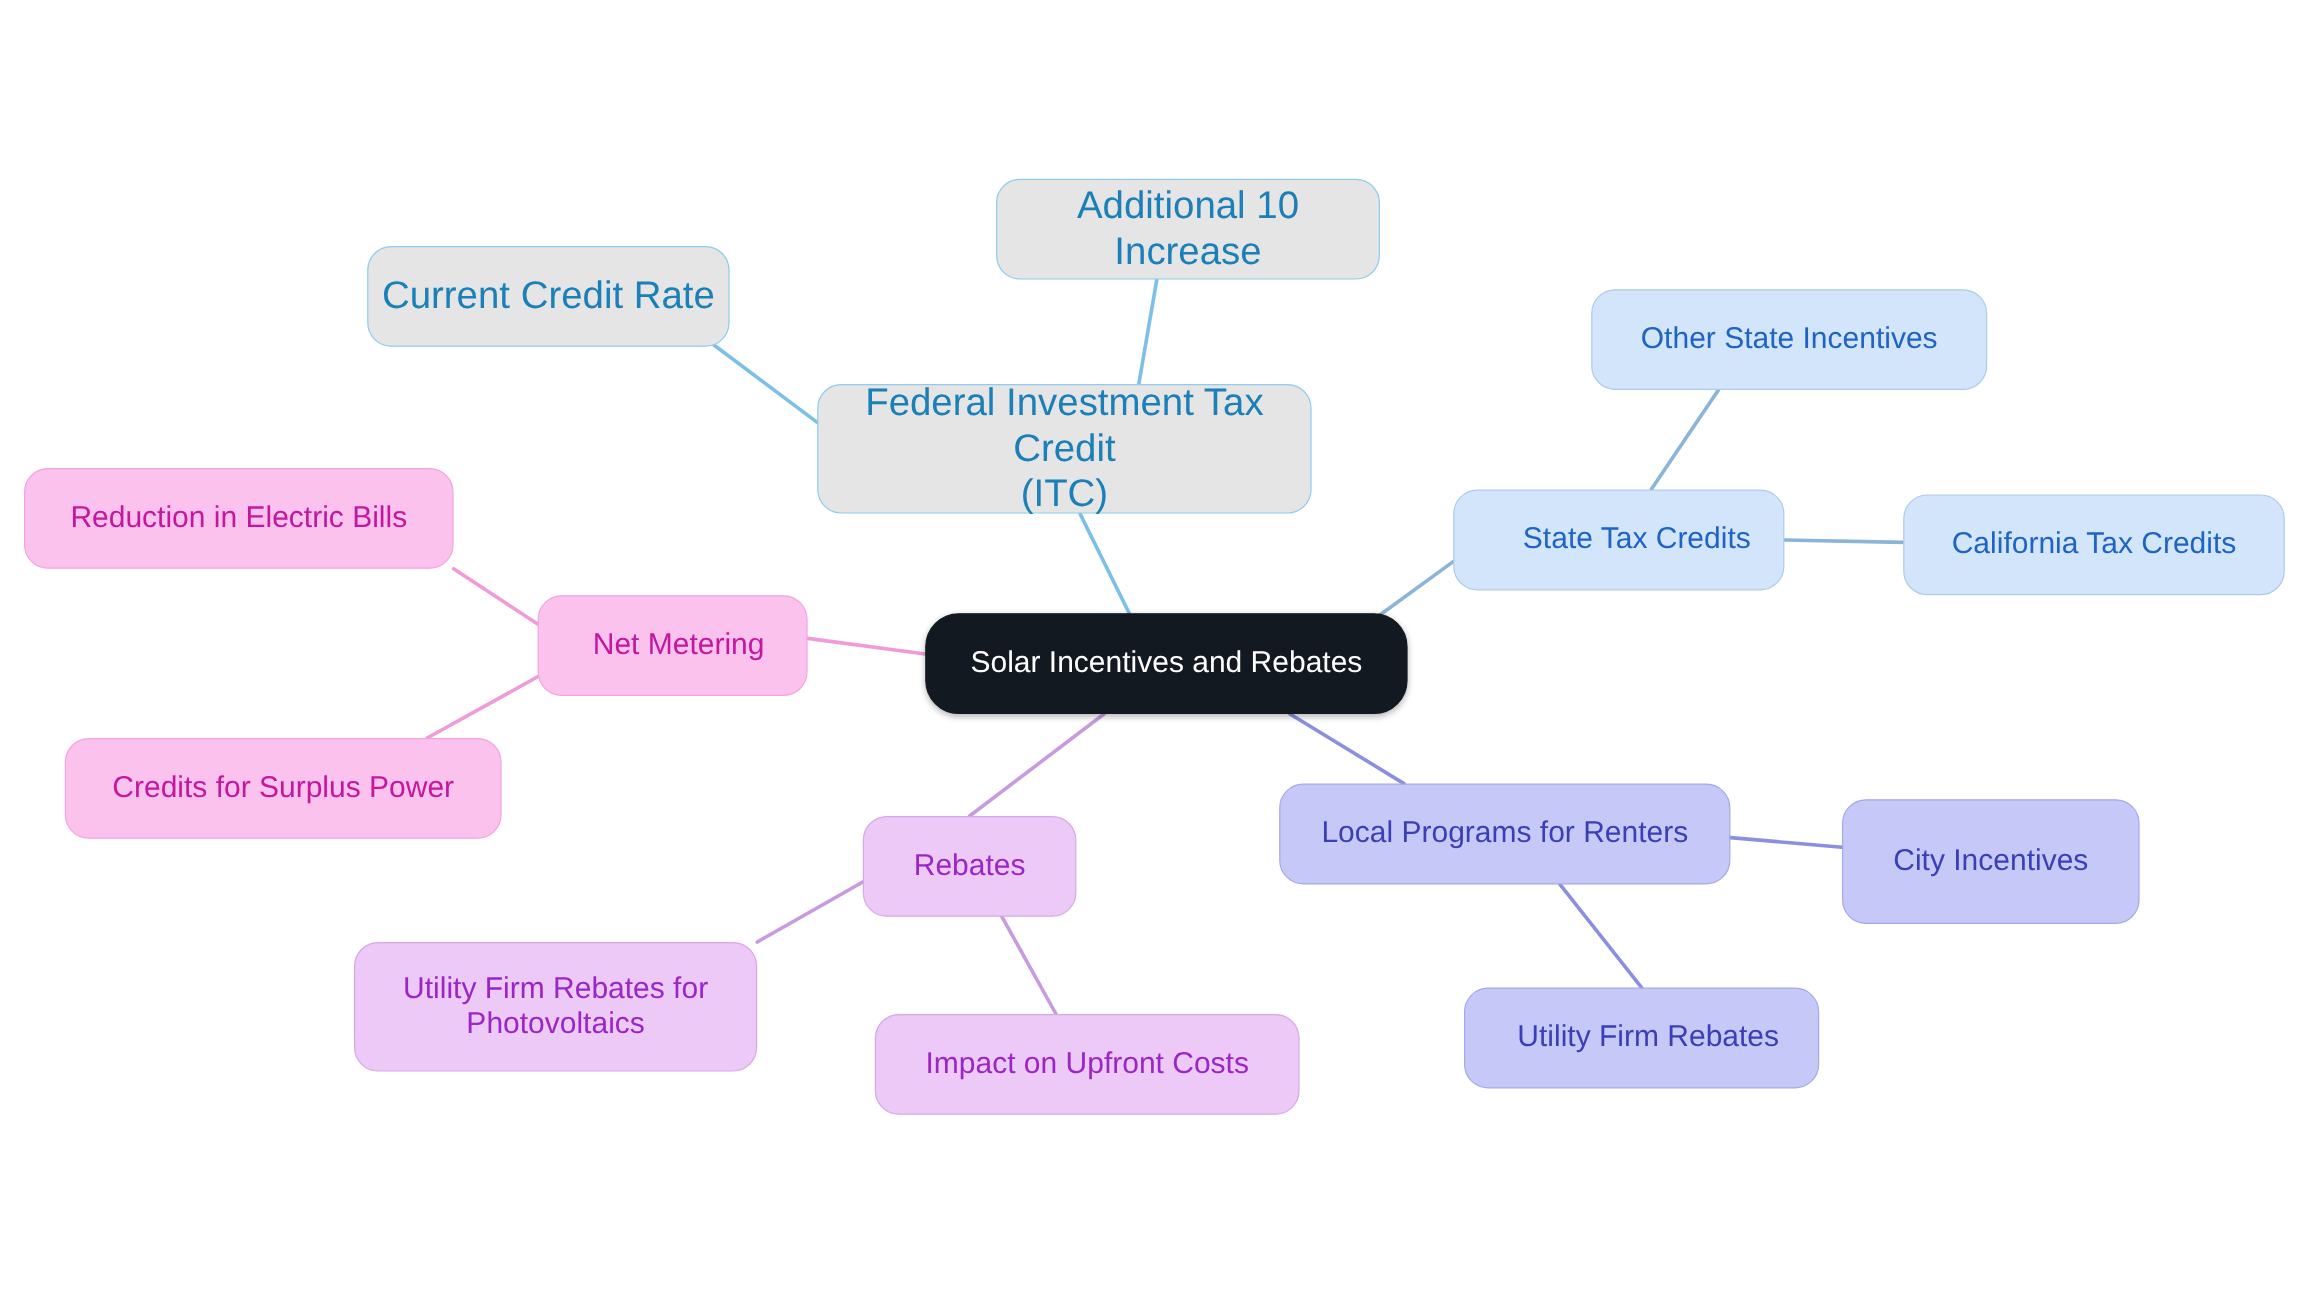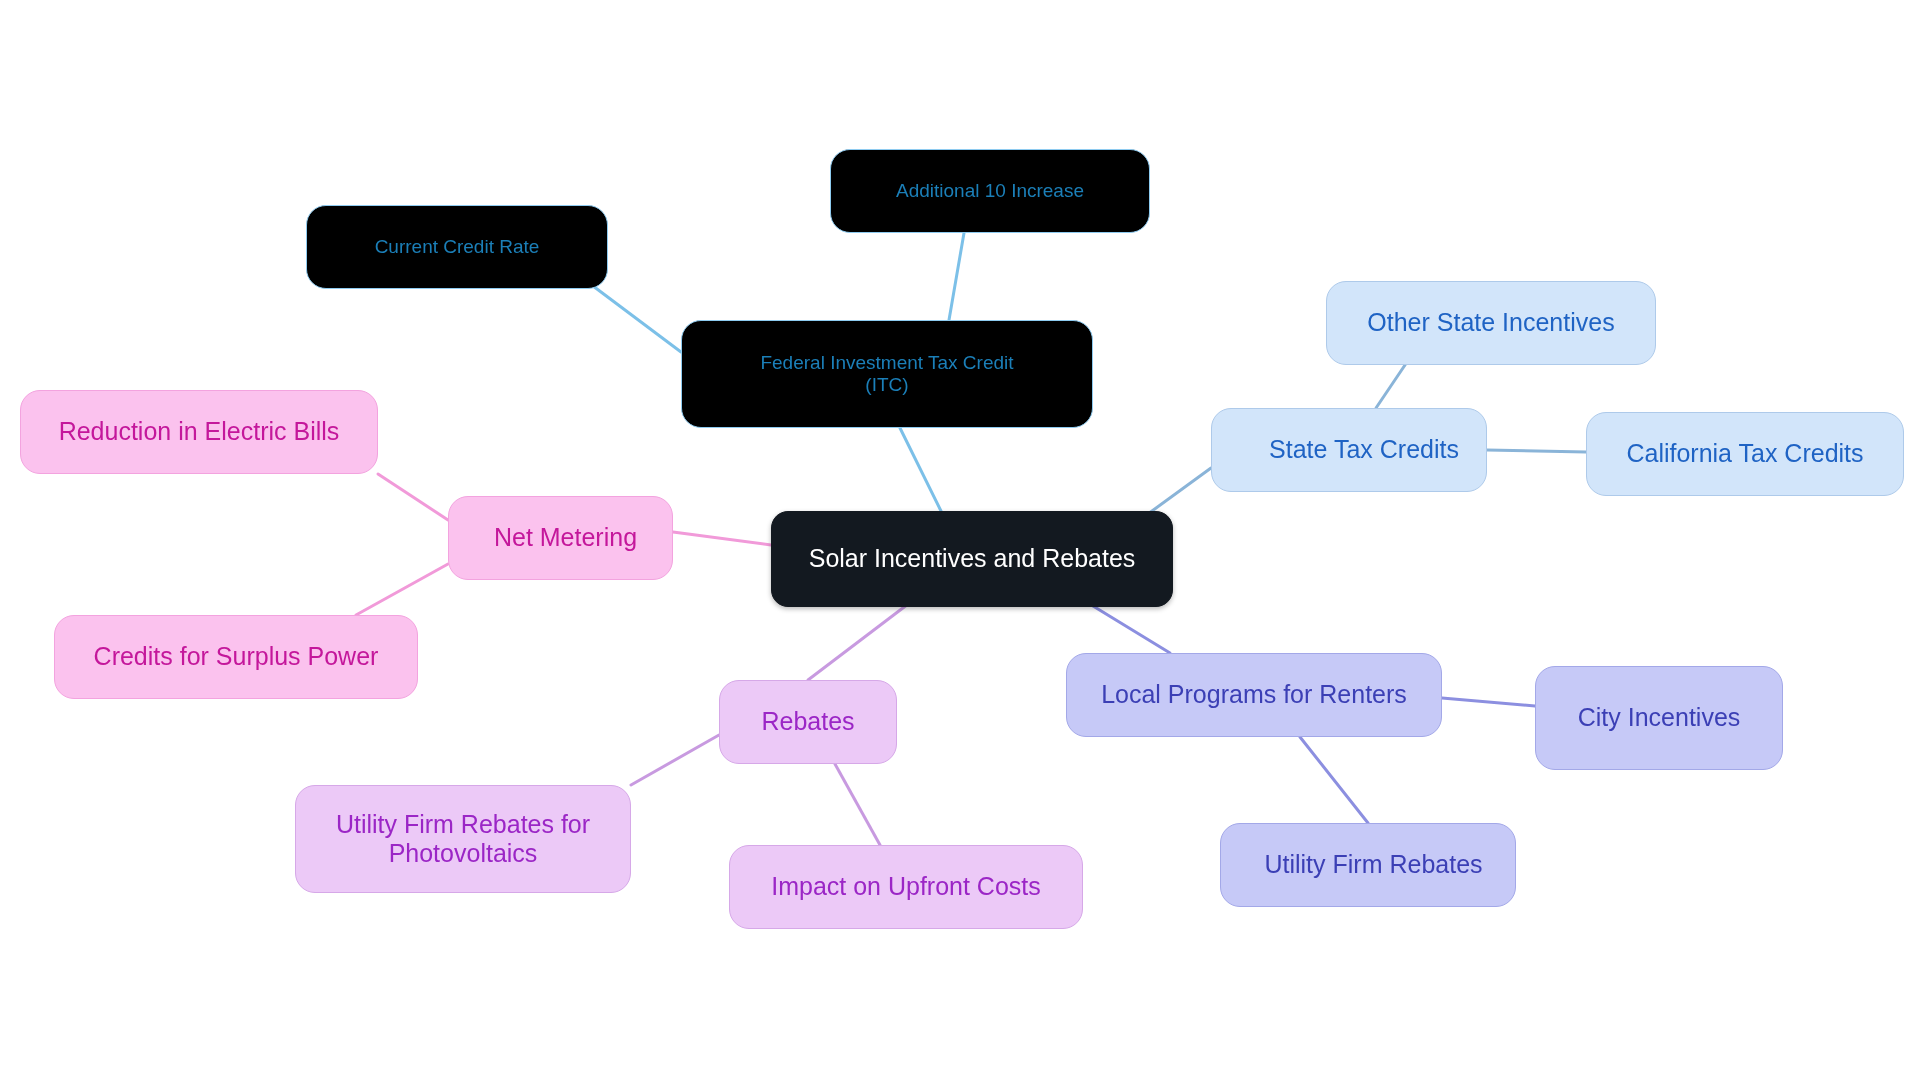--- a/index.html
+++ b/index.html
@@ -43,24 +43,24 @@
   }
   .node.root {
     background: #131920;
     border-color: #131920;
     color: #ffffff;
     font-size: 25px;
     border-radius: 28px;
     box-shadow: 0 2px 5px rgba(0,0,0,0.28);
   }
   .node.blue-a {
-    background: #000000;
+    background: #e5e5e5;
     border-color: #8ecbf0;
     color: #1b7fb8;
-    font-size: 19px;
+    font-size: 32px;
     text-align: center;
   }
   .node.blue-b {
     background: #d2e5fa;
     border-color: #aecaea;
     color: #1f63c4;
     font-size: 25px;
   }
   .node.indigo {
     background: #c6c9f7;
@@ -96,27 +96,27 @@
       <line x1="1442" y1="698" x2="1535" y2="706" stroke="#8c8fe0" stroke-width="3" stroke-linecap="round"></line>
       <line x1="1300" y1="737" x2="1368" y2="823" stroke="#8c8fe0" stroke-width="3" stroke-linecap="round"></line>
       <line x1="920" y1="595" x2="808" y2="680" stroke="#c89ae0" stroke-width="3" stroke-linecap="round"></line>
       <line x1="719" y1="735" x2="631" y2="785" stroke="#c89ae0" stroke-width="3" stroke-linecap="round"></line>
       <line x1="835" y1="764" x2="880" y2="845" stroke="#c89ae0" stroke-width="3" stroke-linecap="round"></line>
       <line x1="771" y1="545" x2="673" y2="532" stroke="#f19ad9" stroke-width="3" stroke-linecap="round"></line>
       <line x1="448" y1="520" x2="378" y2="474" stroke="#f19ad9" stroke-width="3" stroke-linecap="round"></line>
       <line x1="448" y1="564" x2="356" y2="615" stroke="#f19ad9" stroke-width="3" stroke-linecap="round"></line>
     </svg>
   <div id="nodes">
-      <div class="node root" style="left: 771px; top: 511px; width: 402px; height: 96px; border-radius: 17px;"><span>Solar Incentives and Rebates</span></div>
+      <div class="node root" style="left: 771px; top: 511px; width: 402px; height: 84px;"><span>Solar Incentives and Rebates</span></div>
       <div class="node blue-a" style="left: 681px; top: 320px; width: 412px; height: 108px;"><span>Federal Investment Tax Credit
 (ITC)</span></div>
       <div class="node blue-a" style="left: 306px; top: 205px; width: 302px; height: 84px;"><span>Current Credit Rate</span></div>
       <div class="node blue-a" style="left: 830px; top: 149px; width: 320px; height: 84px;"><span>Additional 10 Increase</span></div>
       <div class="node blue-b" style="left: 1211px; top: 408px; width: 276px; height: 84px; padding-left: 40px;"><span>State Tax Credits</span></div>
-      <div class="node blue-b" style="left: 1326px; top: 241px; width: 330px; height: 84px; margin-top: 40px;"><span>Other State Incentives</span></div>
+      <div class="node blue-b" style="left: 1326px; top: 241px; width: 330px; height: 84px;"><span>Other State Incentives</span></div>
       <div class="node blue-b" style="left: 1586px; top: 412px; width: 318px; height: 84px;"><span>California Tax Credits</span></div>
       <div class="node indigo" style="left: 1066px; top: 653px; width: 376px; height: 84px;"><span>Local Programs for Renters</span></div>
       <div class="node indigo" style="left: 1535px; top: 666px; width: 248px; height: 104px; text-align: center;"><span>City Incentives</span></div>
       <div class="node indigo" style="left: 1220px; top: 823px; width: 296px; height: 84px; padding-left: 21px;"><span>Utility Firm Rebates</span></div>
       <div class="node violet" style="left: 719px; top: 680px; width: 178px; height: 84px;"><span>Rebates</span></div>
       <div class="node violet" style="left: 295px; top: 785px; width: 336px; height: 108px; padding-left: 10px;"><span>Utility Firm Rebates for
 Photovoltaics</span></div>
       <div class="node violet" style="left: 729px; top: 845px; width: 354px; height: 84px;"><span>Impact on Upfront Costs</span></div>
       <div class="node pink" style="left: 448px; top: 496px; width: 225px; height: 84px; padding-left: 20px;"><span>Net Metering</span></div>
       <div class="node pink" style="left: 20px; top: 390px; width: 358px; height: 84px;"><span>Reduction in Electric Bills</span></div>

